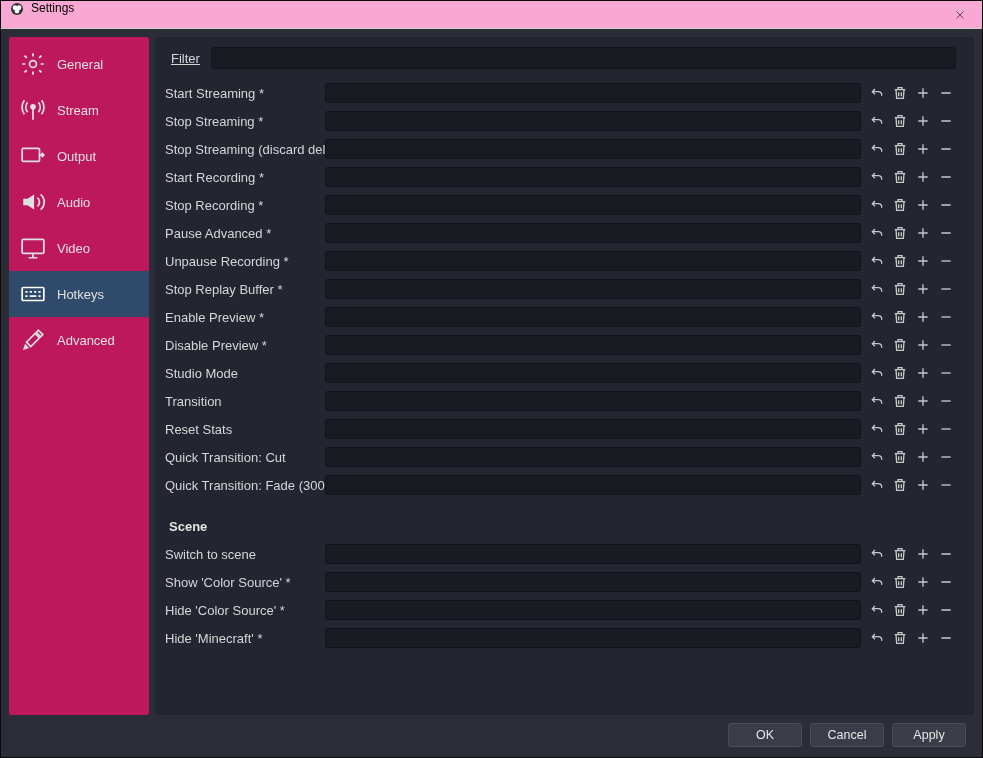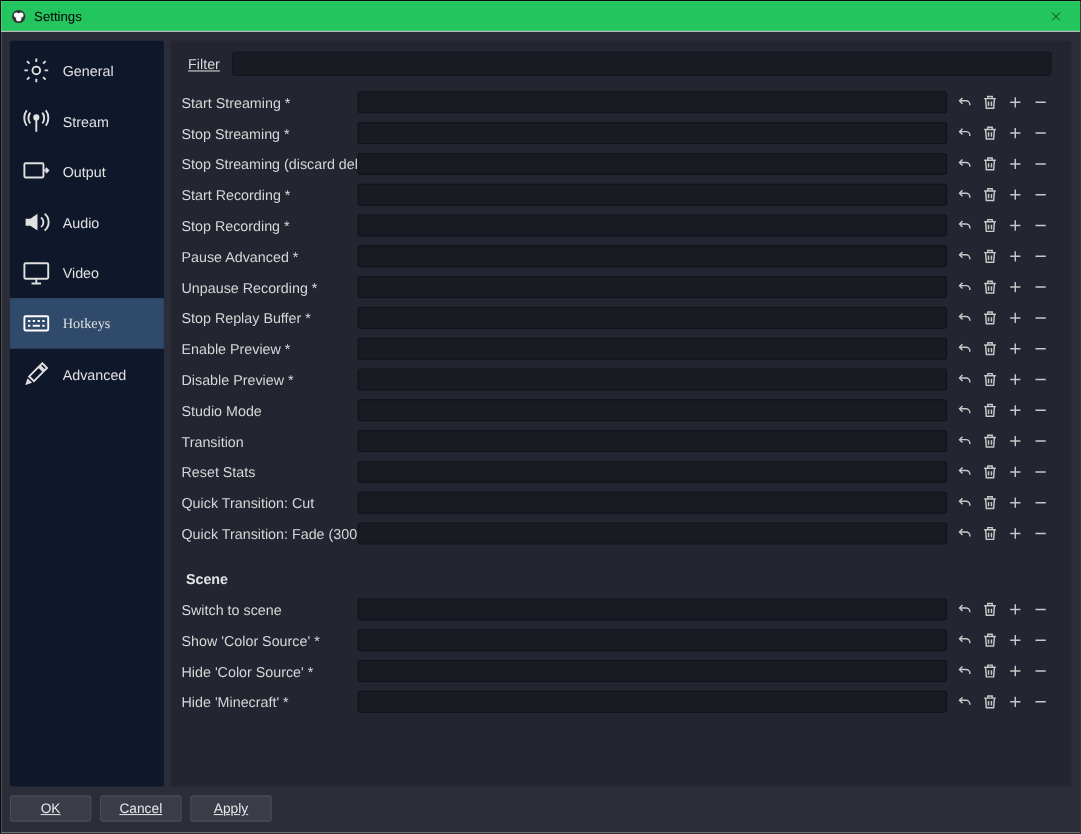--- a/index.html
+++ b/index.html
@@ -10,24 +10,23 @@
     color: #d8d8d8;
     width: 983px;
     height: 758px;
     overflow: hidden;
     border: 1px solid #0a0a0a;
     background: #fff;
   }
   
   .titlebar {
     height: 28px;
-    background: #22c55e;
+    background: #f9a8d4;
     color: #000;
     display: flex;
-    align-items: center;
     font-size: 12px;
     border-bottom: 1px solid #d0d0d0;
   }
   .titlebar .app-icon {
     width: 16px; height: 16px;
     margin: 0 6px 0 8px;
     display:flex;align-items:center;justify-content:center;
   }
   .titlebar .title { flex: 1; }
   .titlebar .close {
@@ -46,38 +45,37 @@
   }
   .content {
     flex:1;
     display:flex;
     gap:6px;
     min-height:0;
   }
   
   .sidebar {
     width: 140px;
-    background: #0f172a;
+    background: #be185d;
     display:flex;
     flex-direction:column;
     padding-top:4px;
     border-radius:2px;
   }
   .nav-item {
     display:flex;
     align-items:center;
     gap:10px;
     height:46px;
     padding: 0 10px;
     cursor:pointer;
     color:#e0e0e0;
   }
   .nav-item.selected {
     background:#2f4a6a;
-    font-family:Liberation Serif, serif;
   }
   .nav-item .icon {
     width:28px;height:28px;
     display:flex;align-items:center;justify-content:center;
     flex-shrink:0;
   }
   .nav-item .icon svg { width:26px;height:26px; stroke:#e0e0e0; fill:none; stroke-width:1.6; }
   .nav-item.selected .icon svg { stroke:#fff; }
 
   
@@ -161,24 +159,24 @@
     font-weight:600;
     font-size:13px;
     margin:20px 0 6px 4px;
     color:#e4e4e4;
   }
 
   
   .footer {
     height:34px;
     display:flex;
+    justify-content:flex-end;
     align-items:center;
     gap:8px;
     padding: 6px 8px 0 0;
-    text-decoration: underline;
   }
   .btn {
     min-width:74px;
     height:24px;
     background:#3a3d48;
     border:1px solid #4b4e5a;
     color:#e6e6e6;
     font-size:12.5px;
     border-radius:3px;
     cursor:pointer;

